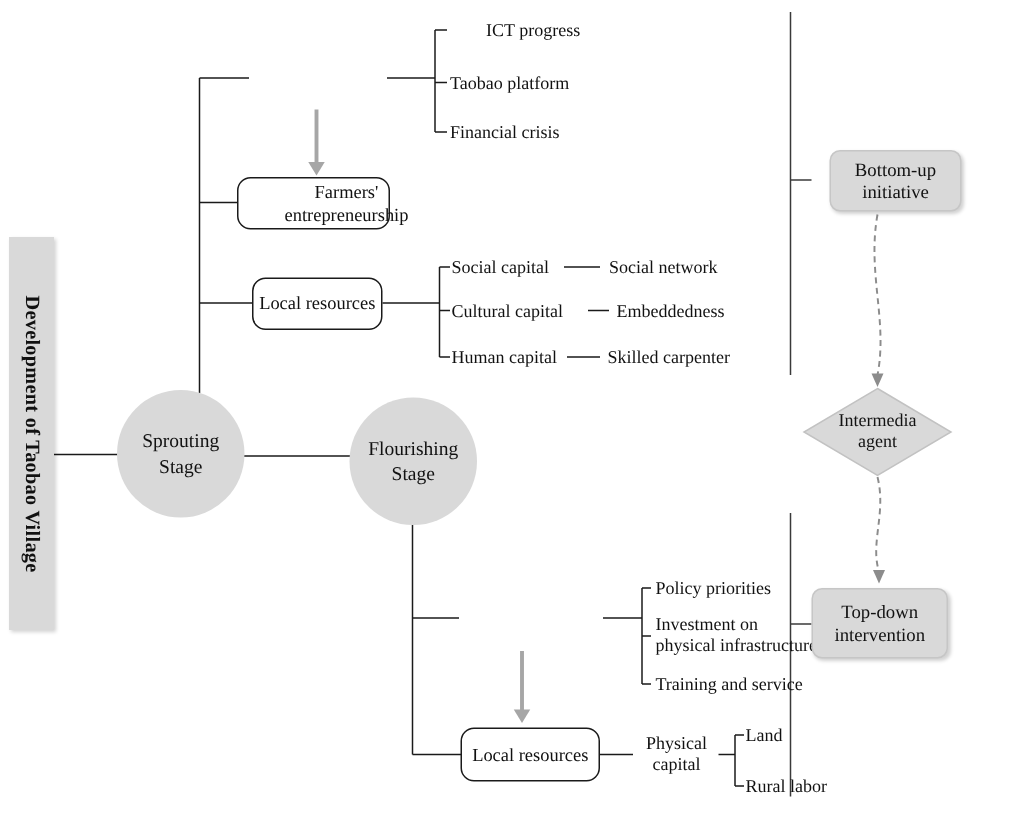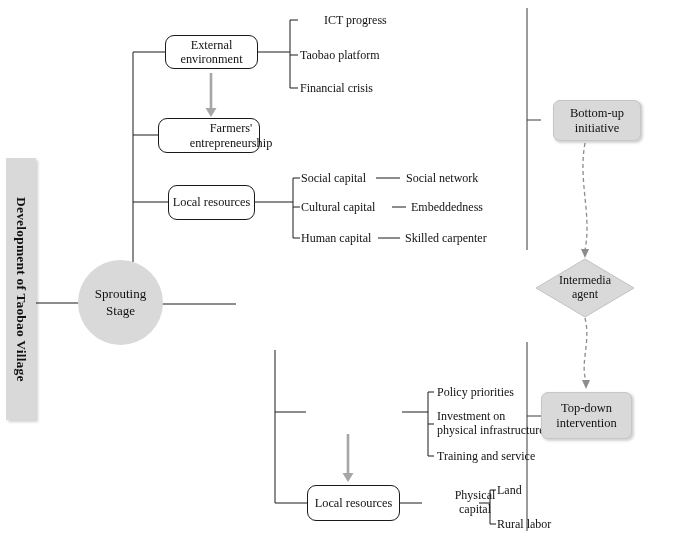--- a/index.html
+++ b/index.html
@@ -23,21 +23,21 @@
     font-size:12.5px; line-height:1.2;
     box-shadow:1.5px 1.5px 2.5px rgba(0,0,0,0.18);
   }
   .circle { background:#d9d9d9; border-radius:50%; font-size:13px; line-height:1.25; }
   .title-bar {
     background:#d9d9d9; writing-mode:vertical-rl;
     font-weight:bold; font-size:13.5px; letter-spacing:0.2px;
     box-shadow:1.5px 1.5px 2.5px rgba(0,0,0,0.18);
   }
   .label { position:absolute; font-size:12px; line-height:1.2; white-space:nowrap; }
-  .label.wrap { white-space:normal;margin-left:24px; }
+  .label.wrap { white-space:normal; }
   .label.preline { white-space:pre-line; }
   .diamond-text { position:absolute; font-size:12px; line-height:1.15; text-align:center; }
 </style>
 </head>
 <body>
 
 <div class="canvas">
 
   <svg class="svg-layer" width="678" height="545">
     <g stroke="#1a1a1a" stroke-width="1" fill="none">
@@ -88,22 +88,24 @@
       <polygon points="582,380 590,380 586,389" fill="#8c8c8c"></polygon>
     </g>
     <polygon points="585,259 634,288 585,317 536,288" fill="#d9d9d9" stroke="#c2c2c2" stroke-width="1"></polygon>
   </svg>
 
   <div class="node title-bar" style="left:6px; top:158px; width:30px; height:262px;">Development of Taobao Village</div>
 
   <div class="node circle" style="left:78px; top:260px; width:85px; height:85px;">
     <span style="display:inline-block; width:66px;">Sprouting Stage</span>
   </div>
+  <div class="node circle" style="left:233px; top:265px; width:85px; height:85px;">
+    <span style="display:inline-block; width:70px;">Flourishing Stage</span>
+  </div>
 
-  <div class="node white-box" style="left:165px; top:35px; width:93px; height:34px;">External environment</div>
   <div class="node white-box" style="left:158px; top:118px; width:102px; height:35px;padding-left:44px;">Farmers' entrepreneurship</div>
   <div class="node white-box" style="left:168px; top:185px; width:87px; height:35px;">Local resources</div>
 
   <div class="label" style="left:300px; top:13px;margin-left:24px;">ICT progress</div>
   <div class="label" style="left:300px; top:48px;text-align:right;">Taobao platform</div>
   <div class="label" style="left:300px; top:81px;">Financial crisis</div>
 
   <div class="label" style="left:301px; top:171px;">Social capital</div>
   <div class="label" style="left:406px; top:171px;">Social network</div>
   <div class="label" style="left:301px; top:200px;">Cultural capital</div>

